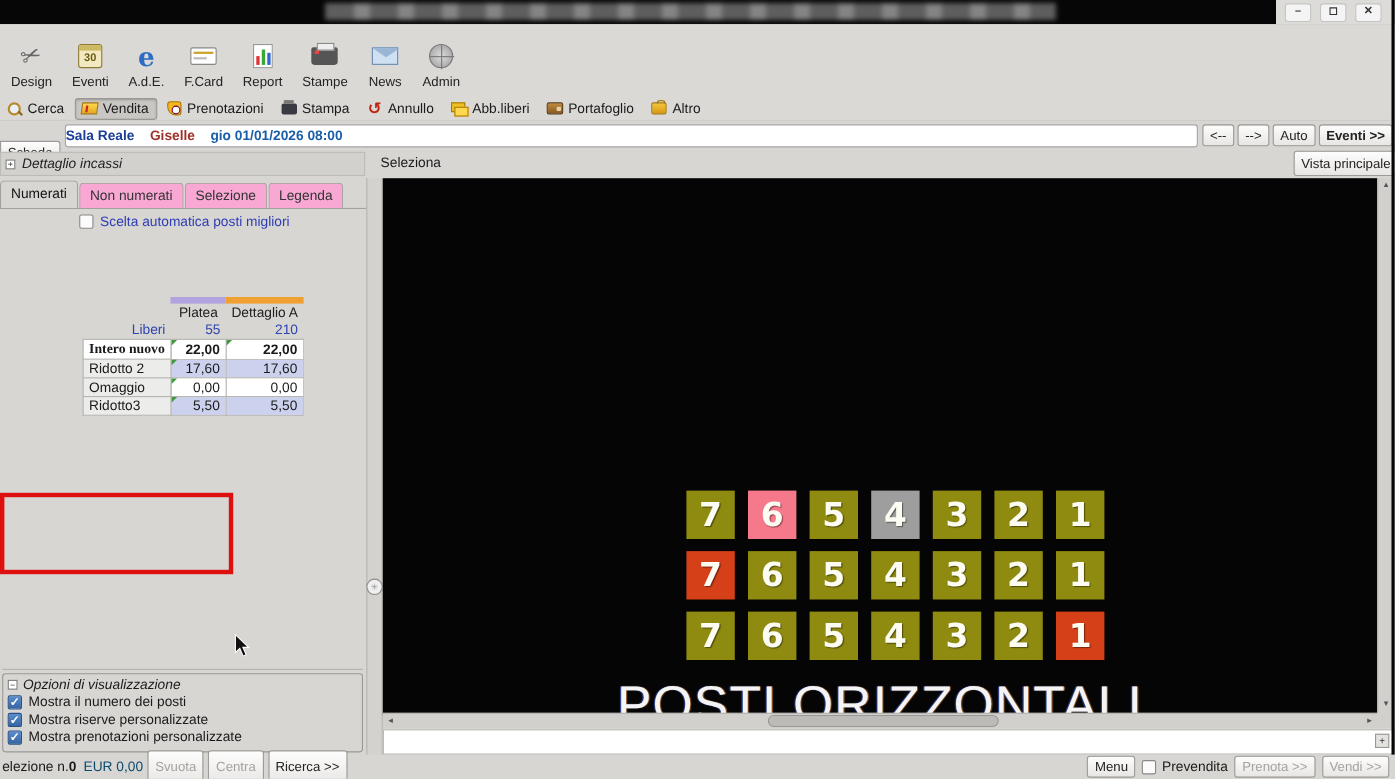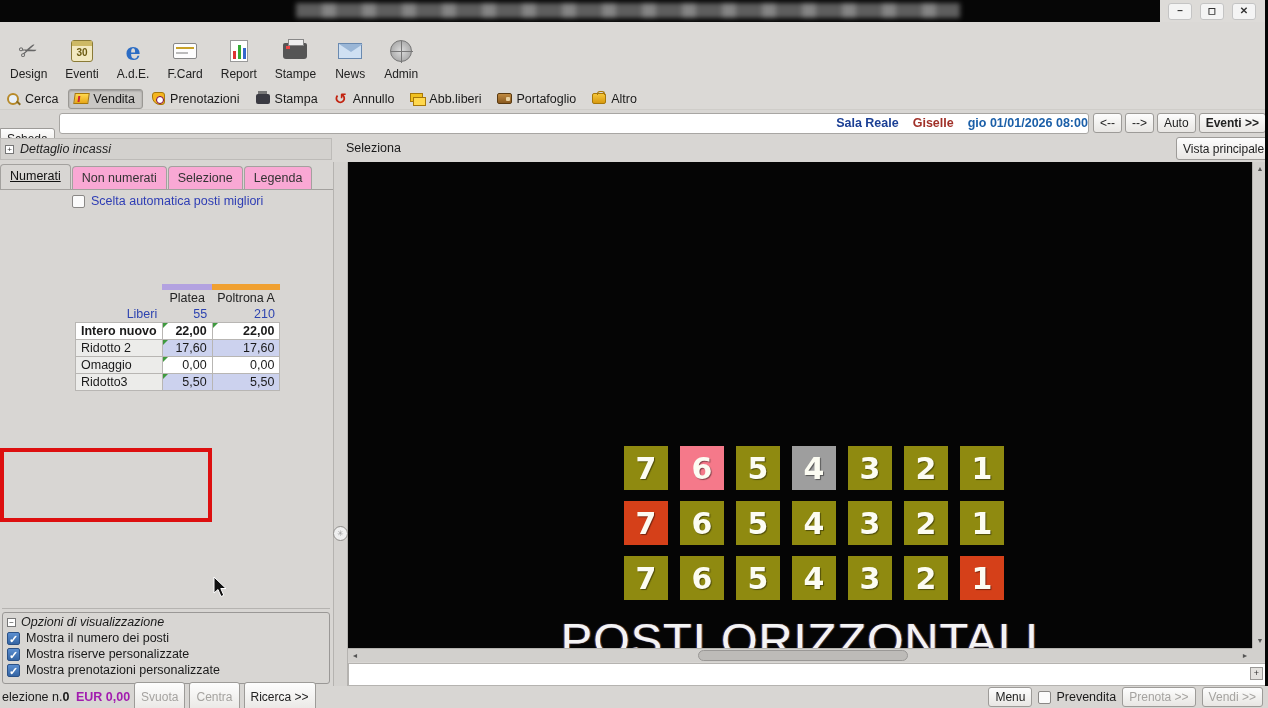--- a/index.html
+++ b/index.html
@@ -35,21 +35,21 @@
   .icon16 { width:16px; height:16px; display:inline-flex; align-items:center; justify-content:center; }
 
   
   .event-bar { position:absolute; left:0; top:110px; width:1268px; height:26px; background:#d8d6d3;
     display:flex; align-items:center; }
   .btn { background:linear-gradient(#fdfdfd,#e8e6e3); border:1px solid #9d9b98; border-radius:3px;
     font-size:12px; padding:2px 6px; color:#222; white-space:nowrap; }
   .btn.disabled { color:#a5a3a0; }
   .scheda-btn { margin-left:0; border-radius:0 3px 3px 0; height:21px;margin-top:31px; }
   .event-field { flex:1; margin:0 4px; background:#fff; border:1px solid #a8a6a3; border-radius:3px;
-    height:21px; display:flex; align-items:center; justify-content:flex-end; gap:14px; font-weight:bold; font-size:12.5px; }
+    height:21px; display:flex; align-items:center; justify-content:flex-start; gap:14px; font-weight:bold; font-size:12.5px; }
   .venue { color:#1b3f94; } .eventname { color:#a03028; } .eventdate { color:#1b5fa8; }
   .nav-btns { display:flex; gap:3px; margin-right:2px; }
   .eventi-btn { font-weight:bold; }
 
   
   .sel-row { position:absolute; left:0; top:136px; width:1268px; height:26px; }
   .detail-header { position:absolute; left:0; top:2px; width:332px; height:22px; background:#d3d1ce;
     border:1px solid #bdbbb8; display:flex; align-items:center; gap:6px; padding-left:4px;
     font-style:italic; font-size:12.5px; color:#222; }
   .expander-box { width:9px; height:9px; border:1px solid #777; background:#fff; font-style:normal;
@@ -60,58 +60,58 @@
   .spinner { position:absolute; right:4px; top:2px; width:14px; height:16px; display:flex;
     flex-direction:column; align-items:center; justify-content:center; color:#555; }
   .spinner span { font-size:6px; line-height:5px; }
   .vista-btn { position:absolute; left:1176px; top:1px; height:23px; }
 
   
   .left-panel { position:absolute; left:0; top:162px; width:333px; height:524px; background:#d8d6d3; }
   .tabbar { position:absolute; left:0; top:2px; height:25px; display:flex; align-items:flex-end; }
   .tab { border:1px solid #a3a19e; border-bottom:none; border-radius:4px 4px 0 0; background:#f9a8d4;
     padding:4px 9px 4px; font-size:12.5px; margin-right:1px; color:#333; }
-  .tab.active { background:#d8d6d3; padding-bottom:6px; font-weight:normal; color:#111;text-decoration:underline; }
+  .tab.active { background:#d8d6d3; padding-bottom:6px; font-weight:normal; color:#111; }
   .tab-divider { position:absolute; left:0; top:27px; width:333px; height:1px; background:#a3a19e; }
 
   .auto-choice { position:absolute; left:72px; top:32px; display:flex; align-items:center; gap:6px;
     color:#2e3db4; font-size:12.5px; }
   .cb { width:13px; height:13px; border:1px solid #8a8886; background:#fbfbfb; border-radius:2px; }
   .cb.checked { background:linear-gradient(#5b8ed0,#3465a4); border-color:#2a5187; color:#fff;
     font-size:11px; line-height:12px; text-align:center; font-weight:bold; }
 
   
-  .price-table { position:absolute; left:75px; top:122px; border-collapse:collapse; font-size:12.5px; }
+  .price-table { position:absolute; left:75px; top:108px; border-collapse:collapse; font-size:12.5px; }
   .price-table td { padding:1px 5px; height:16px; }
   .colorbar td { height:6px; padding:0; }
   .colorbar .bar { height:6px; }
   .hdr td { text-align:center; color:#222; }
   .liberi-row td { color:#2e44b0; text-align:right; }
   .price-table .rowlabel { border:1px solid #b8b6b3; background:#ececea; text-align:left; min-width:68px; }
   .price-table .val { border:1px solid #b8b6b3; text-align:right; min-width:50px; position:relative; }
   .row-white .val { background:#fff; } .row-lav .val { background:#ccd2ee; }
-  .row-bold td { font-weight:bold; } .row-bold .rowlabel { background:#fff; }
+  .row-bold td { font-weight:bold; } .row-bold .rowlabel { background:#fff;font-family:Liberation Serif, serif; }
   .val.corner::before { content:""; position:absolute; left:0; top:0; border-style:solid;
     border-width:5px 5px 0 0; border-color:#3f9a3f transparent transparent transparent; }
 
   
   .sep-line { position:absolute; left:2px; top:446px; width:328px; height:1px; background:#b5b3b0; }
   .options-frame { position:absolute; left:2px; top:450px; width:328px; height:72px;
     border:1px solid #9a9896; border-radius:3px; padding:2px 4px; }
   .options-title { font-style:italic; font-size:12.5px; display:flex; gap:5px; align-items:center; }
   .opt-item { display:flex; align-items:center; gap:6px; font-size:12.5px; margin-top:2px; }
   .red-annotation { position:absolute; left:0px; top:448px; width:212px; height:74px;
     border:4px solid #dd0f0f; z-index:50; pointer-events:none; }
 
   
   .status-left { position:absolute; left:0; top:686px; width:333px; height:22px; background:#d8d6d3;
     display:flex; align-items:center; gap:4px; padding-left:2px; }
   .status-left .sel-text { font-size:12.5px; }
   .sel-count { font-weight:bold; }
-  .sel-amount { font-weight:bold; color:#a21caf; margin-left:3px; }
+  .sel-amount { font-weight:normal; color:#0c4a6e; margin-left:3px; }
   .status-left .btn { height:31px; }
 
   
   .splitter { position:absolute; left:333px; top:162px; width:15px; height:524px; background:#d4d2cf;
     border-left:1px solid #b5b3b0; border-right:1px solid #b5b3b0; }
   .splitter-grip { position:absolute; left:-1px; top:364px; width:15px; height:15px; border-radius:50%;
     background:#efefef; border:1px solid #8f8d8a; }
   .splitter-grip::after { content:"✳"; font-size:8px; color:#999; position:absolute; left:3px; top:2px; }
 
   
@@ -360,21 +360,21 @@
       <td>
             <div class="bar" style="background: rgb(179, 162, 224);"></div>
           </td>
       <td>
             <div class="bar" style="background: rgb(240, 160, 48);"></div>
           </td>
     </tr>
     <tr class="hdr">
       <td></td>
       <td>Platea</td>
-      <td>Poltrona A</td>
+      <td>Dettaglio A</td>
     </tr>
     <tr class="liberi-row">
       <td class="rowlabel-free" style="text-align:right;color:#2e44b0;">Liberi</td>
       <td>55</td>
       <td>210</td>
     </tr>
     <tr class="row-white row-bold">
       <td class="rowlabel">Intero nuovo</td>
       <td class="val corner">22,00</td>
       <td class="val corner">22,00</td>

